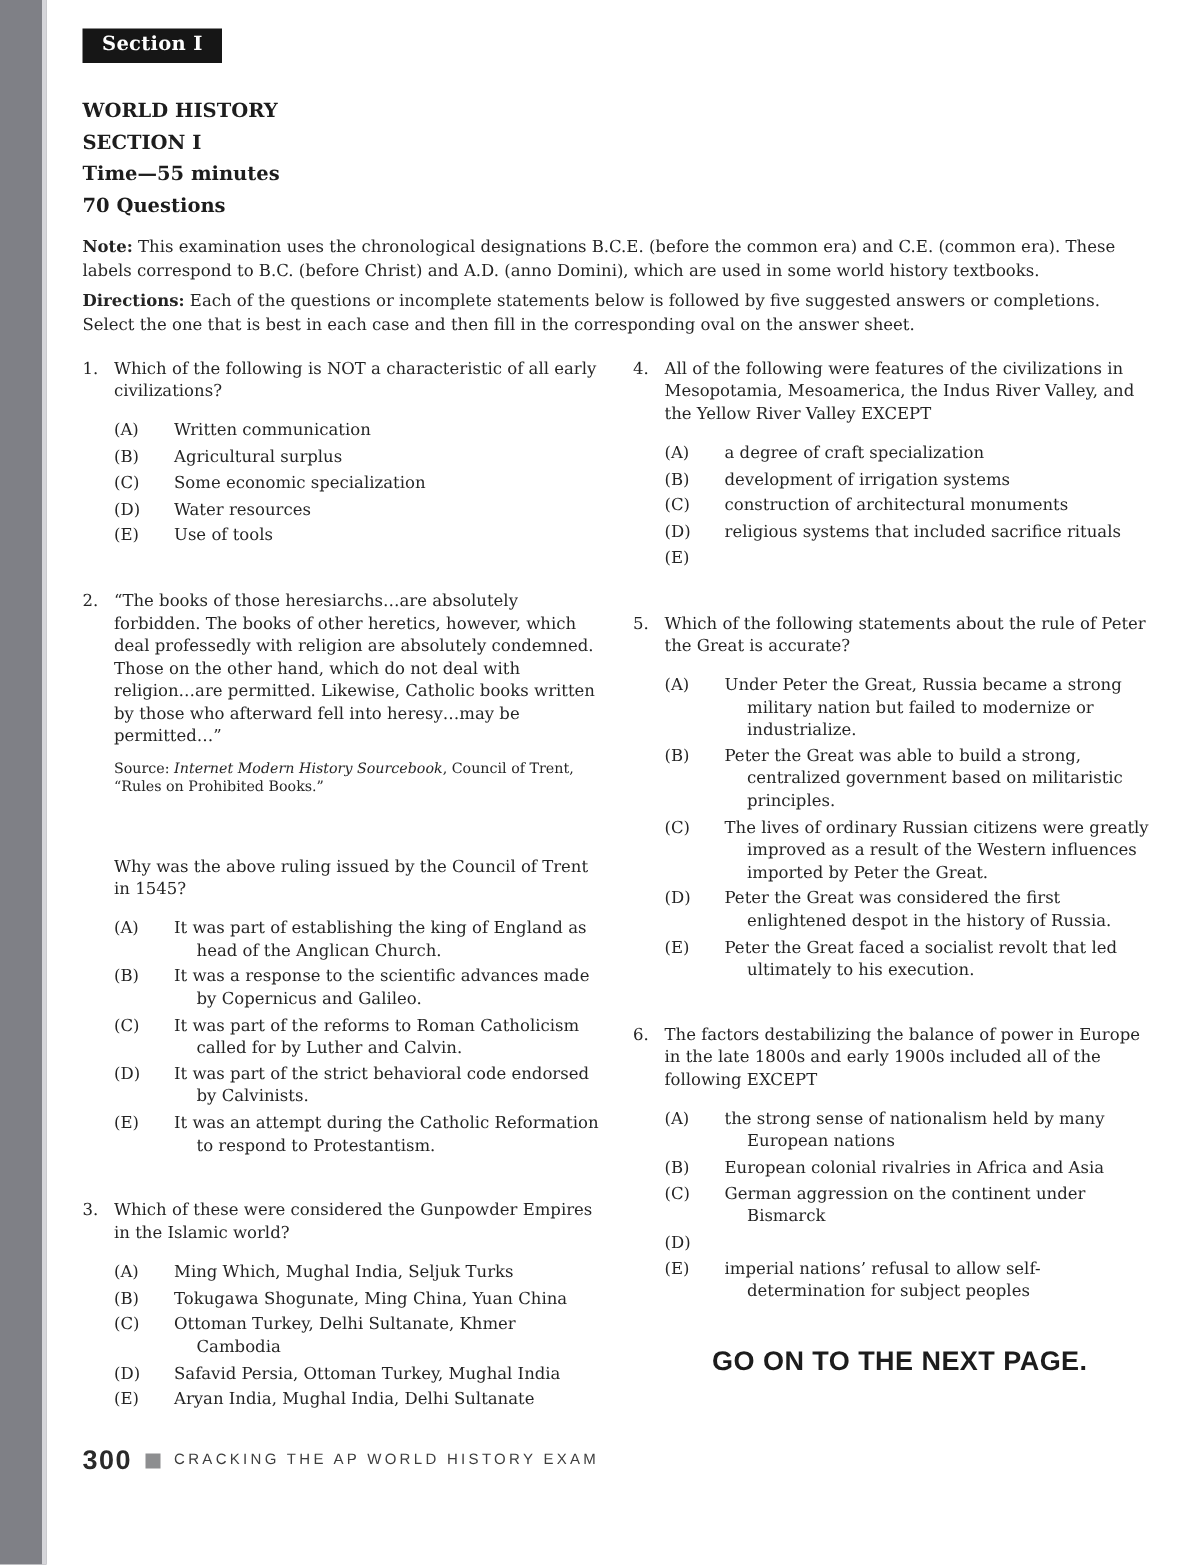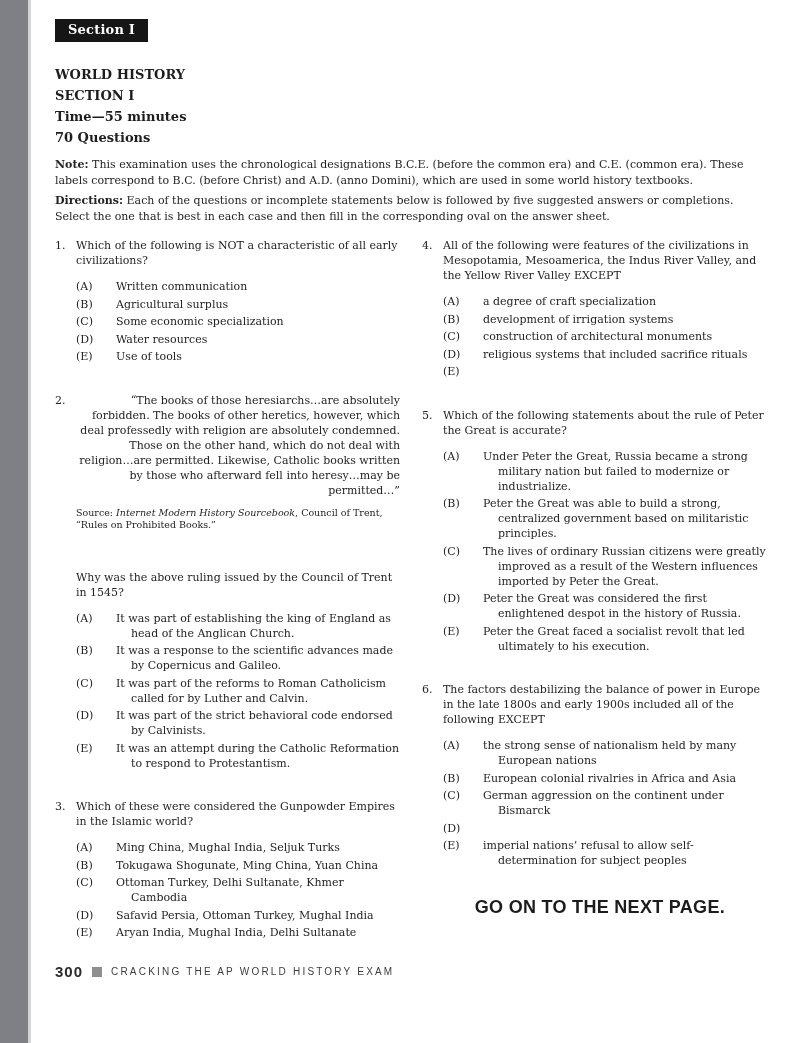--- a/index.html
+++ b/index.html
@@ -35,39 +35,39 @@
   .intro { font-size: 11px; line-height: 15.5px; margin: 0; }
   .directions { margin-top: 5px; }
   .note { margin-top: 9px; }
   .plabel { font-weight: bold; }
   .columns { display: flex; gap: 22px; margin-top: 14px; }
   .col { width: 345px; }
   .question { display: flex; margin-bottom: 26px; font-size: 11px; line-height: 15px; }
   .qnum { width: 21px; flex: none; }
   .qbody { flex: 1; min-width: 0; }
   .stem { margin: 0 0 11px 0; }
-  .quote { margin: 0 0 9px 0; text-align: right; }
+  .quote { margin: 0 0 9px 0; }
   .source { font-size: 9.5px; line-height: 12.5px; margin: 0 0 38px 0; }
   .source .ital { font-style: italic; }
   .stem-after { margin: 0 0 11px 0; }
   .opt { display: flex; margin-bottom: 2.5px; }
   .letter { width: 40px; flex: none; }
   .otext { flex: 1; min-width: 0; padding-left: 15px; text-indent: -15px; }
   .go-on {
     text-align: right; padding-right: 42px; margin-top: 26px;
     font-family: "Liberation Sans", sans-serif;
     font-weight: bold; font-size: 18px; letter-spacing: 0.3px;
     color: #1c1c1c;
   }
   .footer {
     position: absolute; left: 55px; top: 963px;
     display: flex; align-items: center;
     font-family: "Liberation Sans", sans-serif;
   }
-  .pagenum { font-weight: bold; font-size: 15px; letter-spacing: 1px; color: #2a2a2a; }
+  .pagenum { font-weight: bold; font-size: 18px; letter-spacing: 1px; color: #2a2a2a; }
   .sq { width: 10px; height: 10px; background: #8d8e90; margin: 0 9px 0 9px; }
   .booktitle { font-size: 10px; letter-spacing: 2.2px; color: #3d3d3d; font-weight: 500; }
 </style>
 </head>
 <body>
 
 <div class="graybar"></div>
 <div class="section-tab">Section I</div>
 
 <div class="content">
@@ -147,21 +147,21 @@
         </div>
       </div>
 
       <div class="question">
         <span class="qnum">3.</span>
         <div class="qbody">
           <p class="stem">Which of these were considered the Gunpowder Empires in the Islamic world?</p>
           <div class="options">
             <div class="opt">
                 <span class="letter">(A)</span>
-                <span class="otext">Ming China, Mughal India, Seljuk Turks</span>
+                <span class="otext">Ming Which, Mughal India, Seljuk Turks</span>
               </div>
             <div class="opt">
                 <span class="letter">(B)</span>
                 <span class="otext">Tokugawa Shogunate, Ming China, Yuan China</span>
               </div>
             <div class="opt">
                 <span class="letter">(C)</span>
                 <span class="otext">Ottoman Turkey, Delhi Sultanate, Khmer Cambodia</span>
               </div>
             <div class="opt">

